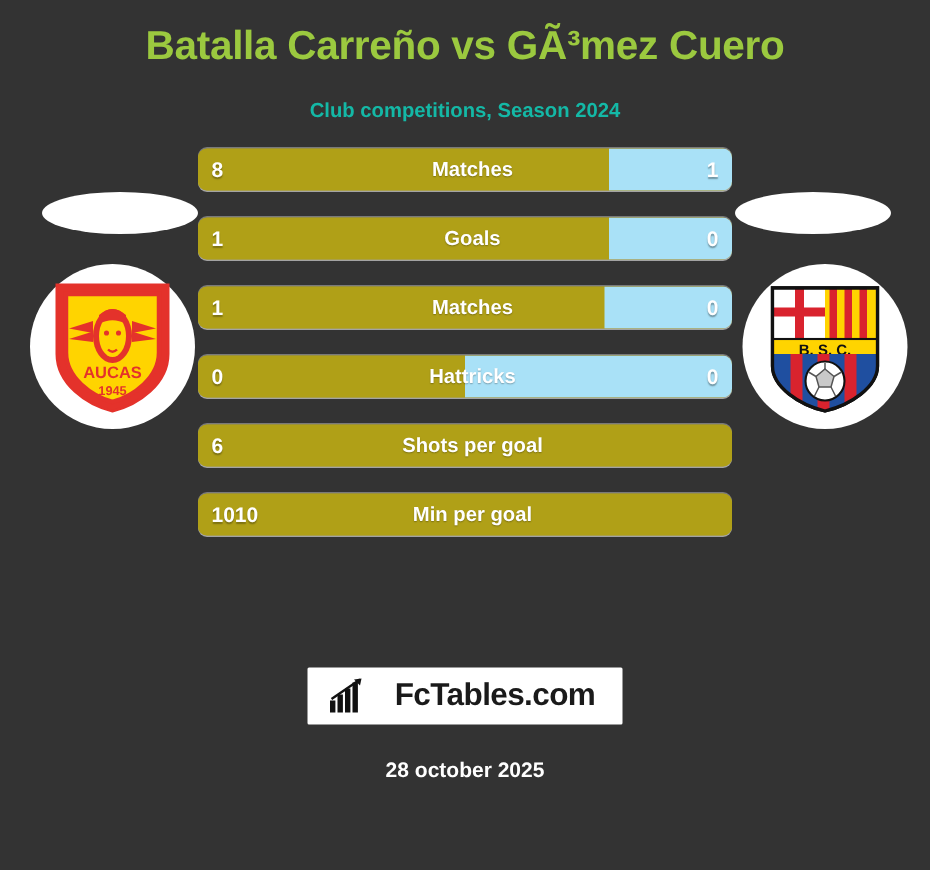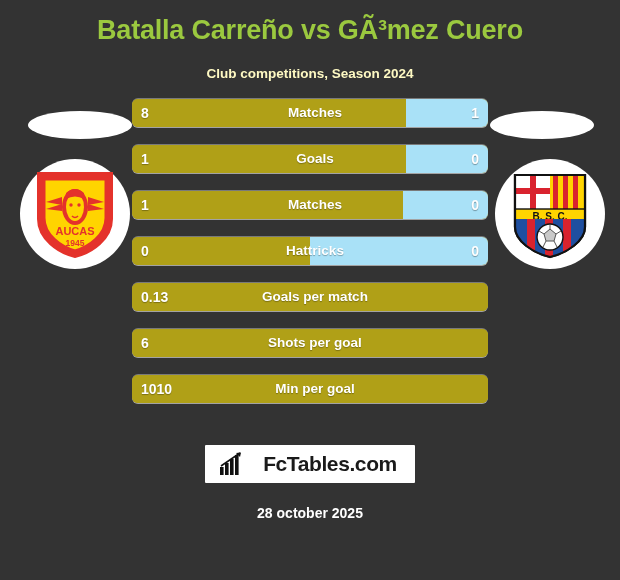--- a/index.html
+++ b/index.html
@@ -23,39 +23,39 @@
   }
   .chart-title {
     color: #9BC93F;
     font-size: 27px;
     font-weight: bold;
     letter-spacing: -0.2px;
     line-height: 36px;
     white-space: nowrap;
   }
   .chart-subtitle {
-    color: #fef9c3;
+    color: #14b8a6;
     font-size: 13.5px;
     font-weight: bold;
     margin-top: 17px;
     line-height: 18px;
   }
 
   
   .compare-area {
     position: relative;
     width: 620px;
     height: 310px;
     margin-top: 16px;
   }
 
   
   .crest-slot {
     position: absolute;
-    top: 0px;
+    top: 17px;
     width: 140px;
     height: 180px;
   }
   .crest-slot.left  { left: 0px; padding-left: 20px; }
   .crest-slot.right { left: 480px; }
 
   .crest-ellipse-top {
     position: absolute;
     top: 12px;
     left: 28px;
@@ -280,25 +280,20 @@
     </div>
 
     <div class="stat-row">
       <div class="bar-fill-home" style="width:50%"></div>
       <div class="bar-fill-away" style="width:50%"></div>
       <div class="val-home">0</div>
       <div class="row-label">Hattricks</div>
       <div class="val-away">0</div>
     </div>
 
-    <div class="stat-row">
-      <div class="bar-fill-home" style="width:100%"></div>
-      <div class="val-home">0.13</div>
-      <div class="row-label">Goals per match</div>
-    </div>
 
     <div class="stat-row">
       <div class="bar-fill-home" style="width:100%"></div>
       <div class="val-home">6</div>
       <div class="row-label">Shots per goal</div>
     </div>
 
     <div class="stat-row">
       <div class="bar-fill-home" style="width:100%"></div>
       <div class="val-home">1010</div>

